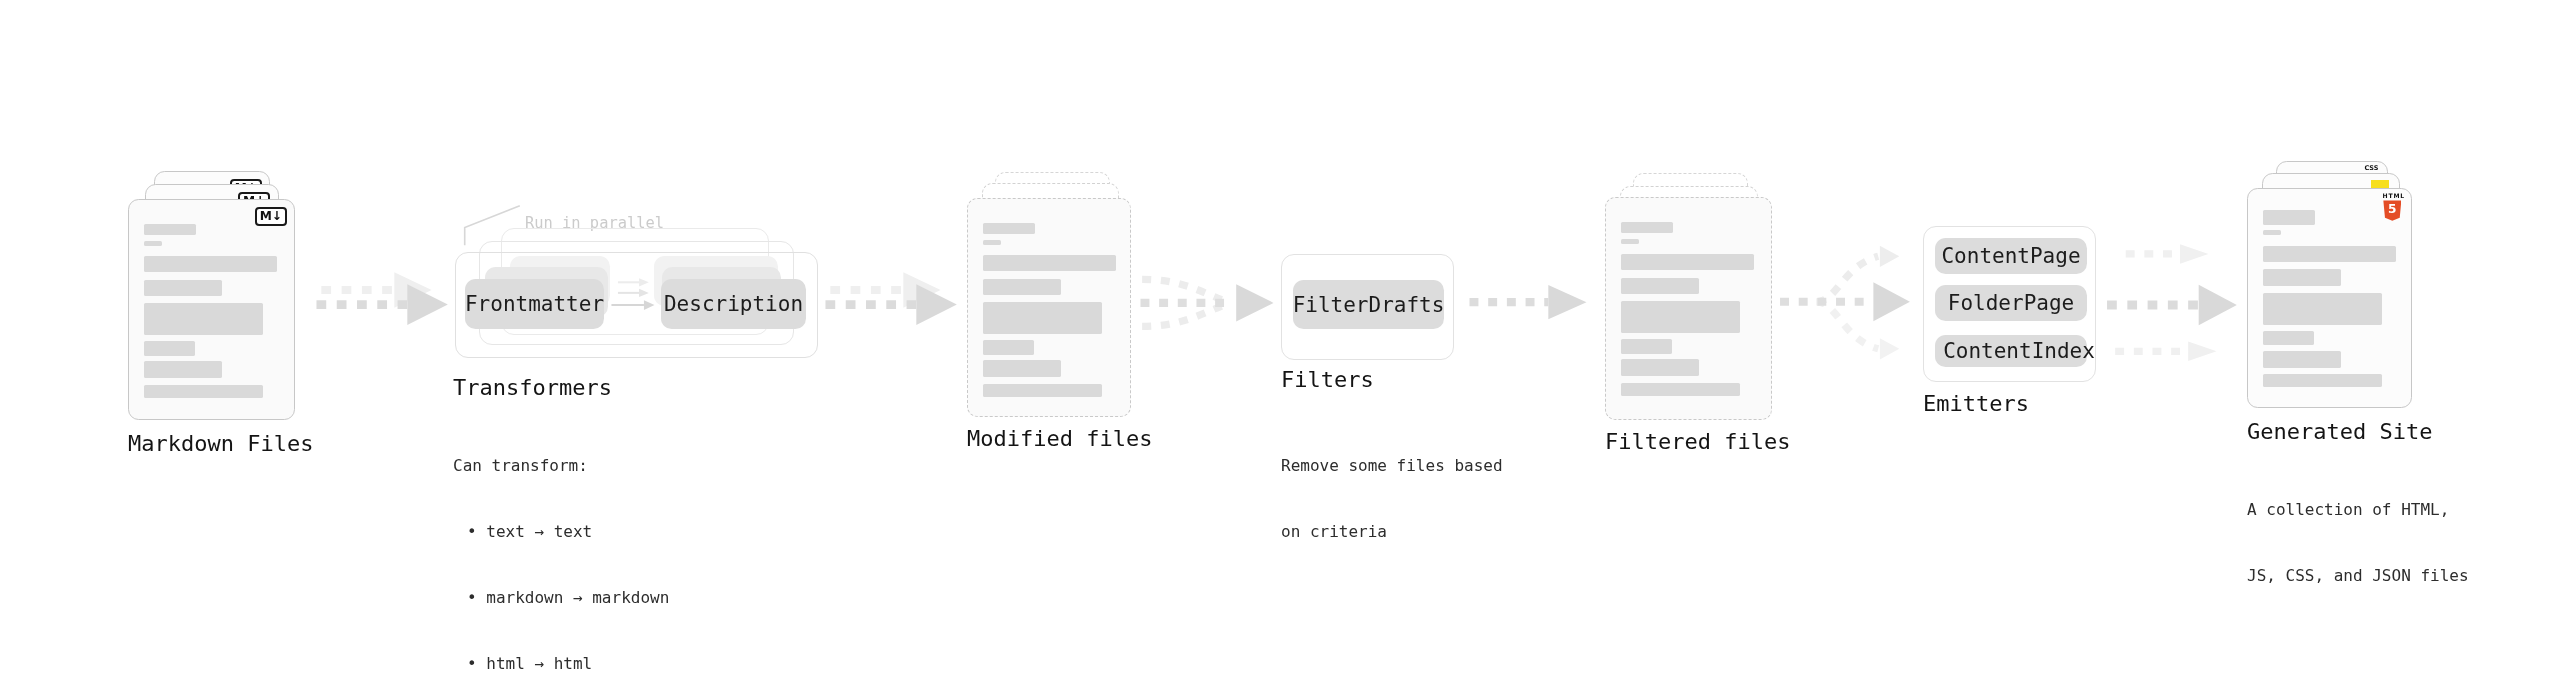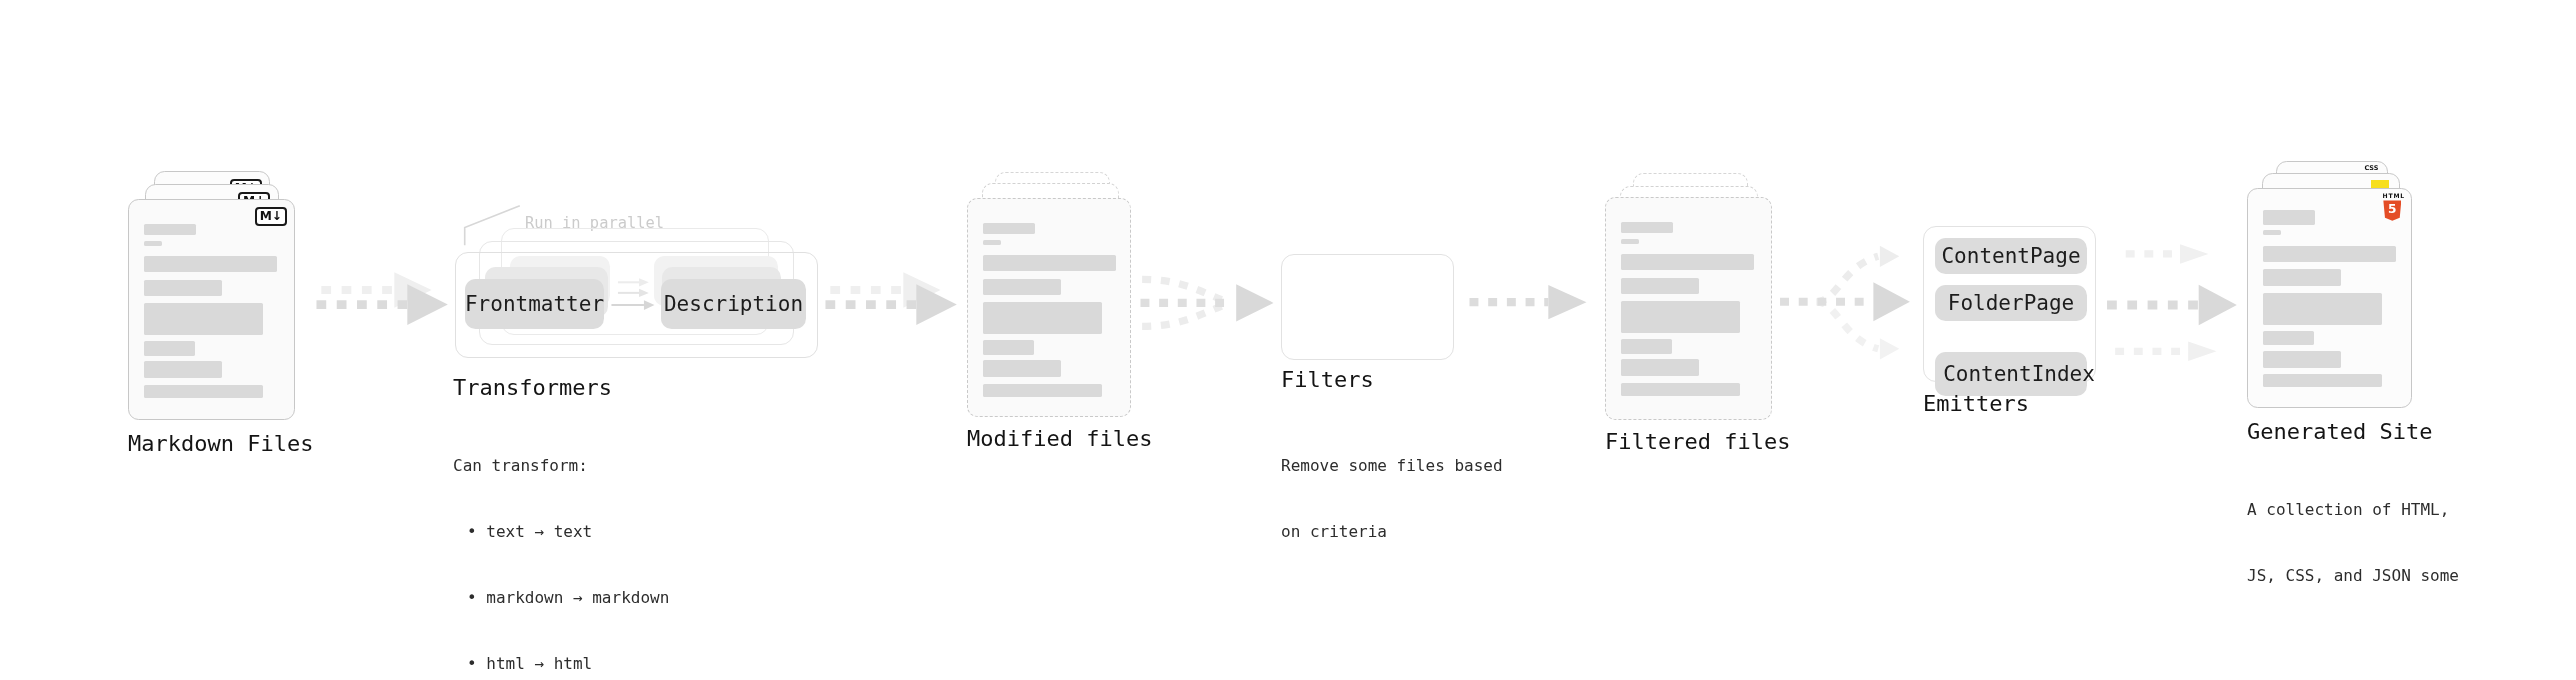--- a/index.html
+++ b/index.html
@@ -143,20 +143,21 @@
   <div class="h" style="left:967px;top:427px;">Modified files</div>
 
   <svg style="left:1134px;top:268px;" width="146" height="73" viewBox="0 0 180 90">
     <path d="M 10,14 C 55,14 78,27 108,39" fill="none" stroke="#ececec" stroke-width="9" stroke-dasharray="11 12"></path>
     <path d="M 10,72 C 55,72 78,59 108,47" fill="none" stroke="#ececec" stroke-width="9" stroke-dasharray="11 12"></path>
     <line x1="8" y1="43" x2="112" y2="43" stroke="#dedede" stroke-width="10" stroke-dasharray="11 12"></line>
     <polygon points="126,20 126,66 172,43" fill="#d9d9d9"></polygon>
   </svg>
 
   <div class="box" style="left:1281px;top:254px;width:173px;height:106px;"></div>
+  <div class="pill" style="left:1293px;top:280px;width:151px;height:49px;">FilterDrafts</div>
   <div class="h" style="left:1281px;top:368px;">Filters</div>
   <div class="cap" style="left:1281px;top:411px;">
     <div>Remove some files based</div>
     <div>on criteria</div>
   </div>
 
   <svg style="left:1463px;top:276px;" width="130" height="49" viewBox="0 0 160 60">
     <line x1="8" y1="32" x2="105" y2="32" stroke="#dcdcdc" stroke-width="10" stroke-dasharray="11 12"></line>
     <polygon points="105,11 105,53 152,32" fill="#d9d9d9"></polygon>
   </svg>
@@ -184,21 +185,21 @@
     <polygon points="128,17 128,43 152,30" fill="#ededed"></polygon>
     <path d="M 50,86 C 75,86 82,132 126,144" fill="none" stroke="#f1f1f1" stroke-width="9" stroke-dasharray="11 12"></path>
     <polygon points="128,131 128,157 152,144" fill="#f2f2f2"></polygon>
     <line x1="5" y1="86" x2="120" y2="86" stroke="#dedede" stroke-width="10" stroke-dasharray="11 12"></line>
     <polygon points="120,62 120,110 165,86" fill="#d9d9d9"></polygon>
   </svg>
 
   <div class="box" style="left:1923px;top:226px;width:173px;height:156px;"></div>
   <div class="pill" style="left:1935px;top:238px;width:152px;height:36px;">ContentPage</div>
   <div class="pill" style="left:1935px;top:285px;width:152px;height:36px;">FolderPage</div>
-  <div class="pill" style="left:1935px;top:352px;width:152px;height:44px;padding-left:16px;">ContentIndex</div>
+  <div class="pill" style="left:1935px;top:335px;width:152px;height:32px;padding-left:16px;">ContentIndex</div>
   <div class="h" style="left:1923px;top:392px;">Emitters</div>
 
   <svg style="left:2103px;top:240px;" width="146" height="122" viewBox="0 0 180 150">
     <line x1="28" y1="17" x2="95" y2="17" stroke="#f0f0f0" stroke-width="9" stroke-dasharray="11 12"></line>
     <polygon points="95,5 95,29 130,17" fill="#f0f0f0"></polygon>
     <line x1="15" y1="137" x2="105" y2="137" stroke="#f0f0f0" stroke-width="9" stroke-dasharray="11 12"></line>
     <polygon points="105,125 105,149 140,137" fill="#f0f0f0"></polygon>
     <line x1="5" y1="80" x2="118" y2="80" stroke="#dbdbdb" stroke-width="11" stroke-dasharray="12 13"></line>
     <polygon points="118,55 118,105 165,80" fill="#d9d9d9"></polygon>
   </svg>
@@ -223,17 +224,17 @@
         <span class="bar b5"></span>
         <span class="bar b6"></span>
         <span class="bar b7"></span>
         <span class="bar b8"></span>
       </div>
     </div>
   </div>
   <div class="h" style="left:2247px;top:420px;">Generated Site</div>
   <div class="cap" style="left:2247px;top:455px;">
     <div>A collection of HTML,</div>
-    <div>JS, CSS, and JSON some</div>
+    <div>JS, CSS, and JSON files</div>
   </div>
 
 </div>
 
 
 </body></html>

